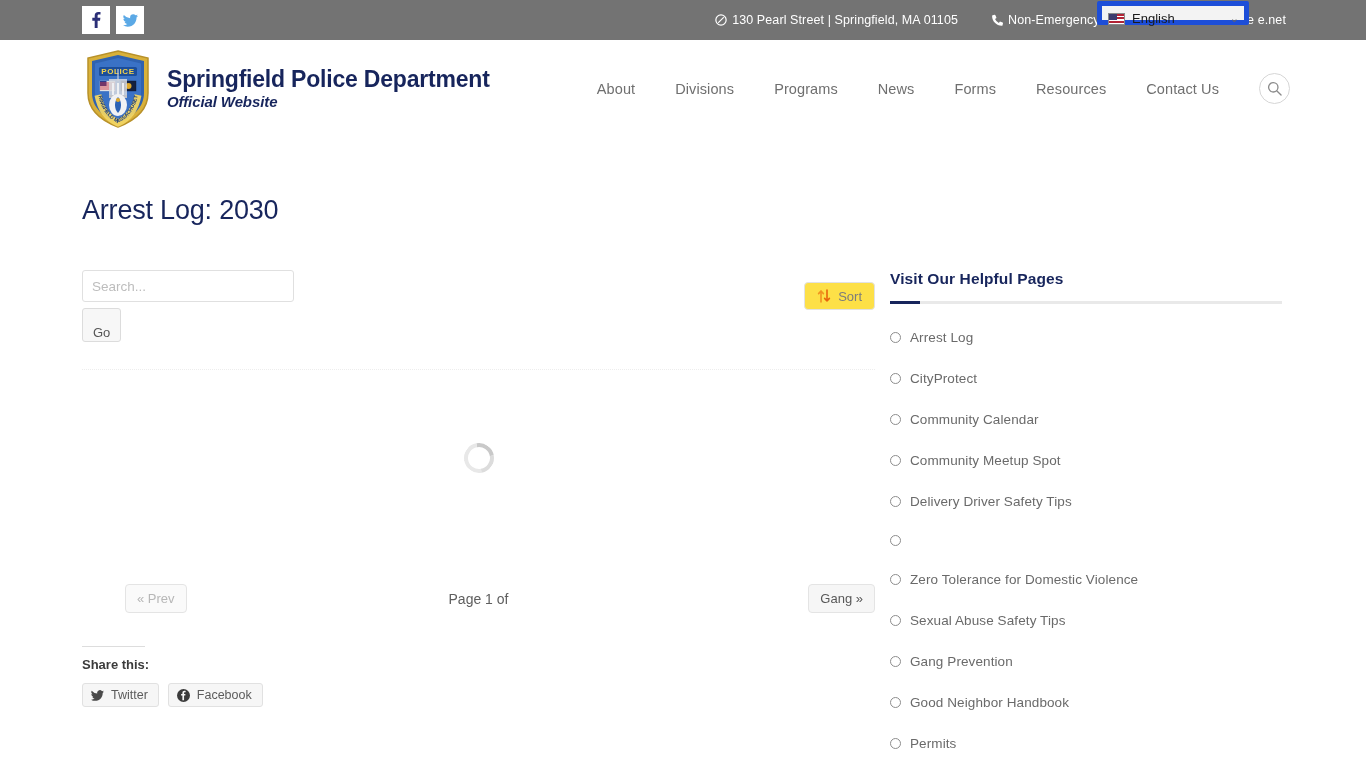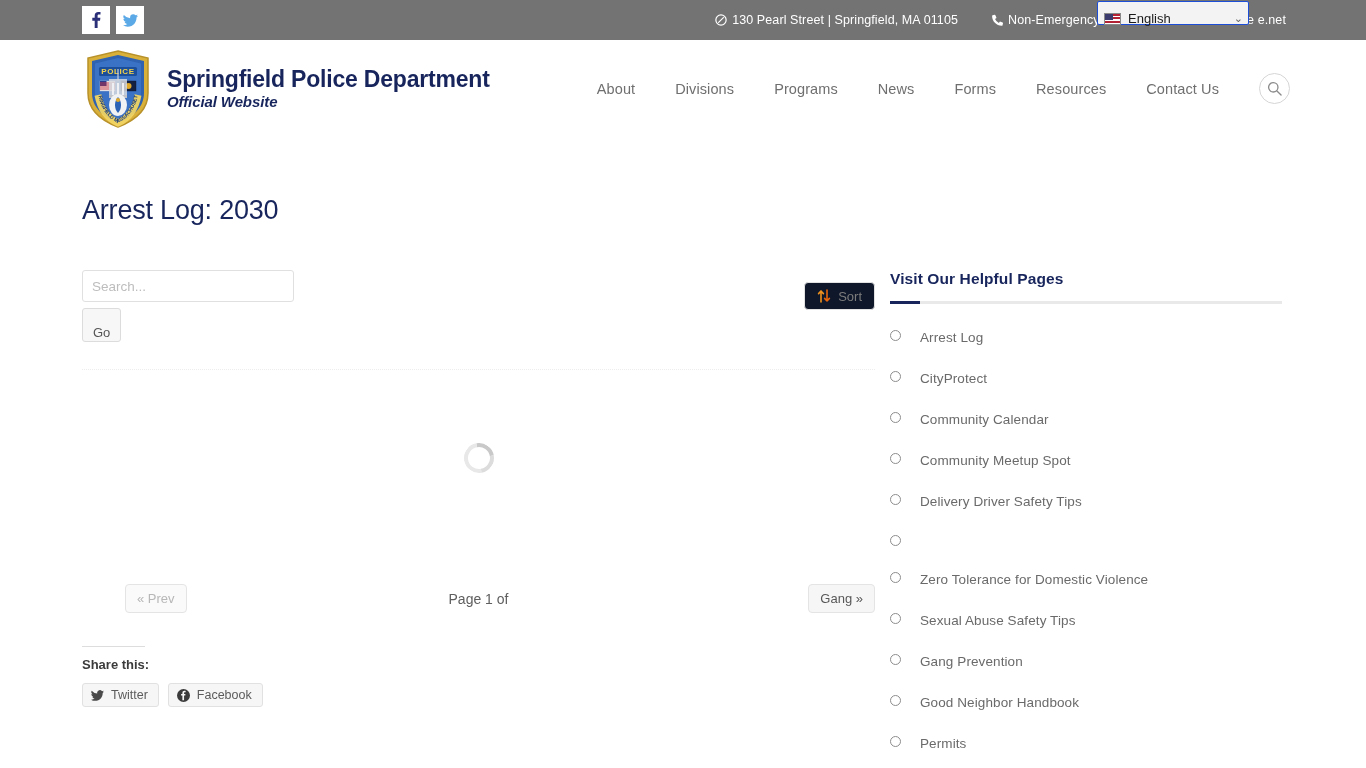--- a/index.html
+++ b/index.html
@@ -43,21 +43,21 @@
     white-space: nowrap;
   }
   .topinfo .item { display: flex; align-items: center; gap: 5px; }
   .topinfo .item svg { display: block; flex: none; }
 
   .lang-widget {
     position: absolute;
     top: 1px; left: 1097px;
     width: 152px; height: 24px;
     background: #f3f3f3;
-    border: 1px solid #1d4ed8;
+    border: 5px solid #1d4ed8;
     border-radius: 2px;
     display: flex;
     align-items: center;
     padding: 11px 5px 0 6px;
     font-size: 13px;
     color: #1b1b1b;
     z-index: 40;
     cursor: pointer;
   }
   .flag-ico {
@@ -177,21 +177,21 @@
     font-size: 13px;
     color: #555;
     cursor: pointer;
     font-family: "Liberation Sans", sans-serif;
   }
   .sort-btn {
     display: flex; align-items: center; gap: 7px;
     height: 28px;
     padding: 0 12px;
     margin-top: 12px;
-    background: #0f172a;
+    background: #fde047;
     border: 1px solid #e2e2e2;
     border-radius: 4px;
     font-size: 13px;
     color: #7c7c7c;
     cursor: pointer;
   }
   .sort-btn svg { display: block; }
 
   .hr-dotted {
     margin-top: 27px;
@@ -291,21 +291,22 @@
   }
   .side-rule::after {
     content: "";
     position: absolute; left: 0; top: 0;
     width: 30px; height: 3px;
     background: #17255c;
   }
   .side-list { list-style: none; margin: 0; padding: 0; }
   .side-list li {
     display: flex;
-    gap: 19px;
+    align-items: center;
+    gap: 9px;
     margin-bottom: 26px;
     cursor: pointer;
   }
   .side-bullet {
     width: 11px; height: 11px;
     flex: none;
     border: 1px solid #8d8d8d;
     border-radius: 50%;
   }
   .side-link {

